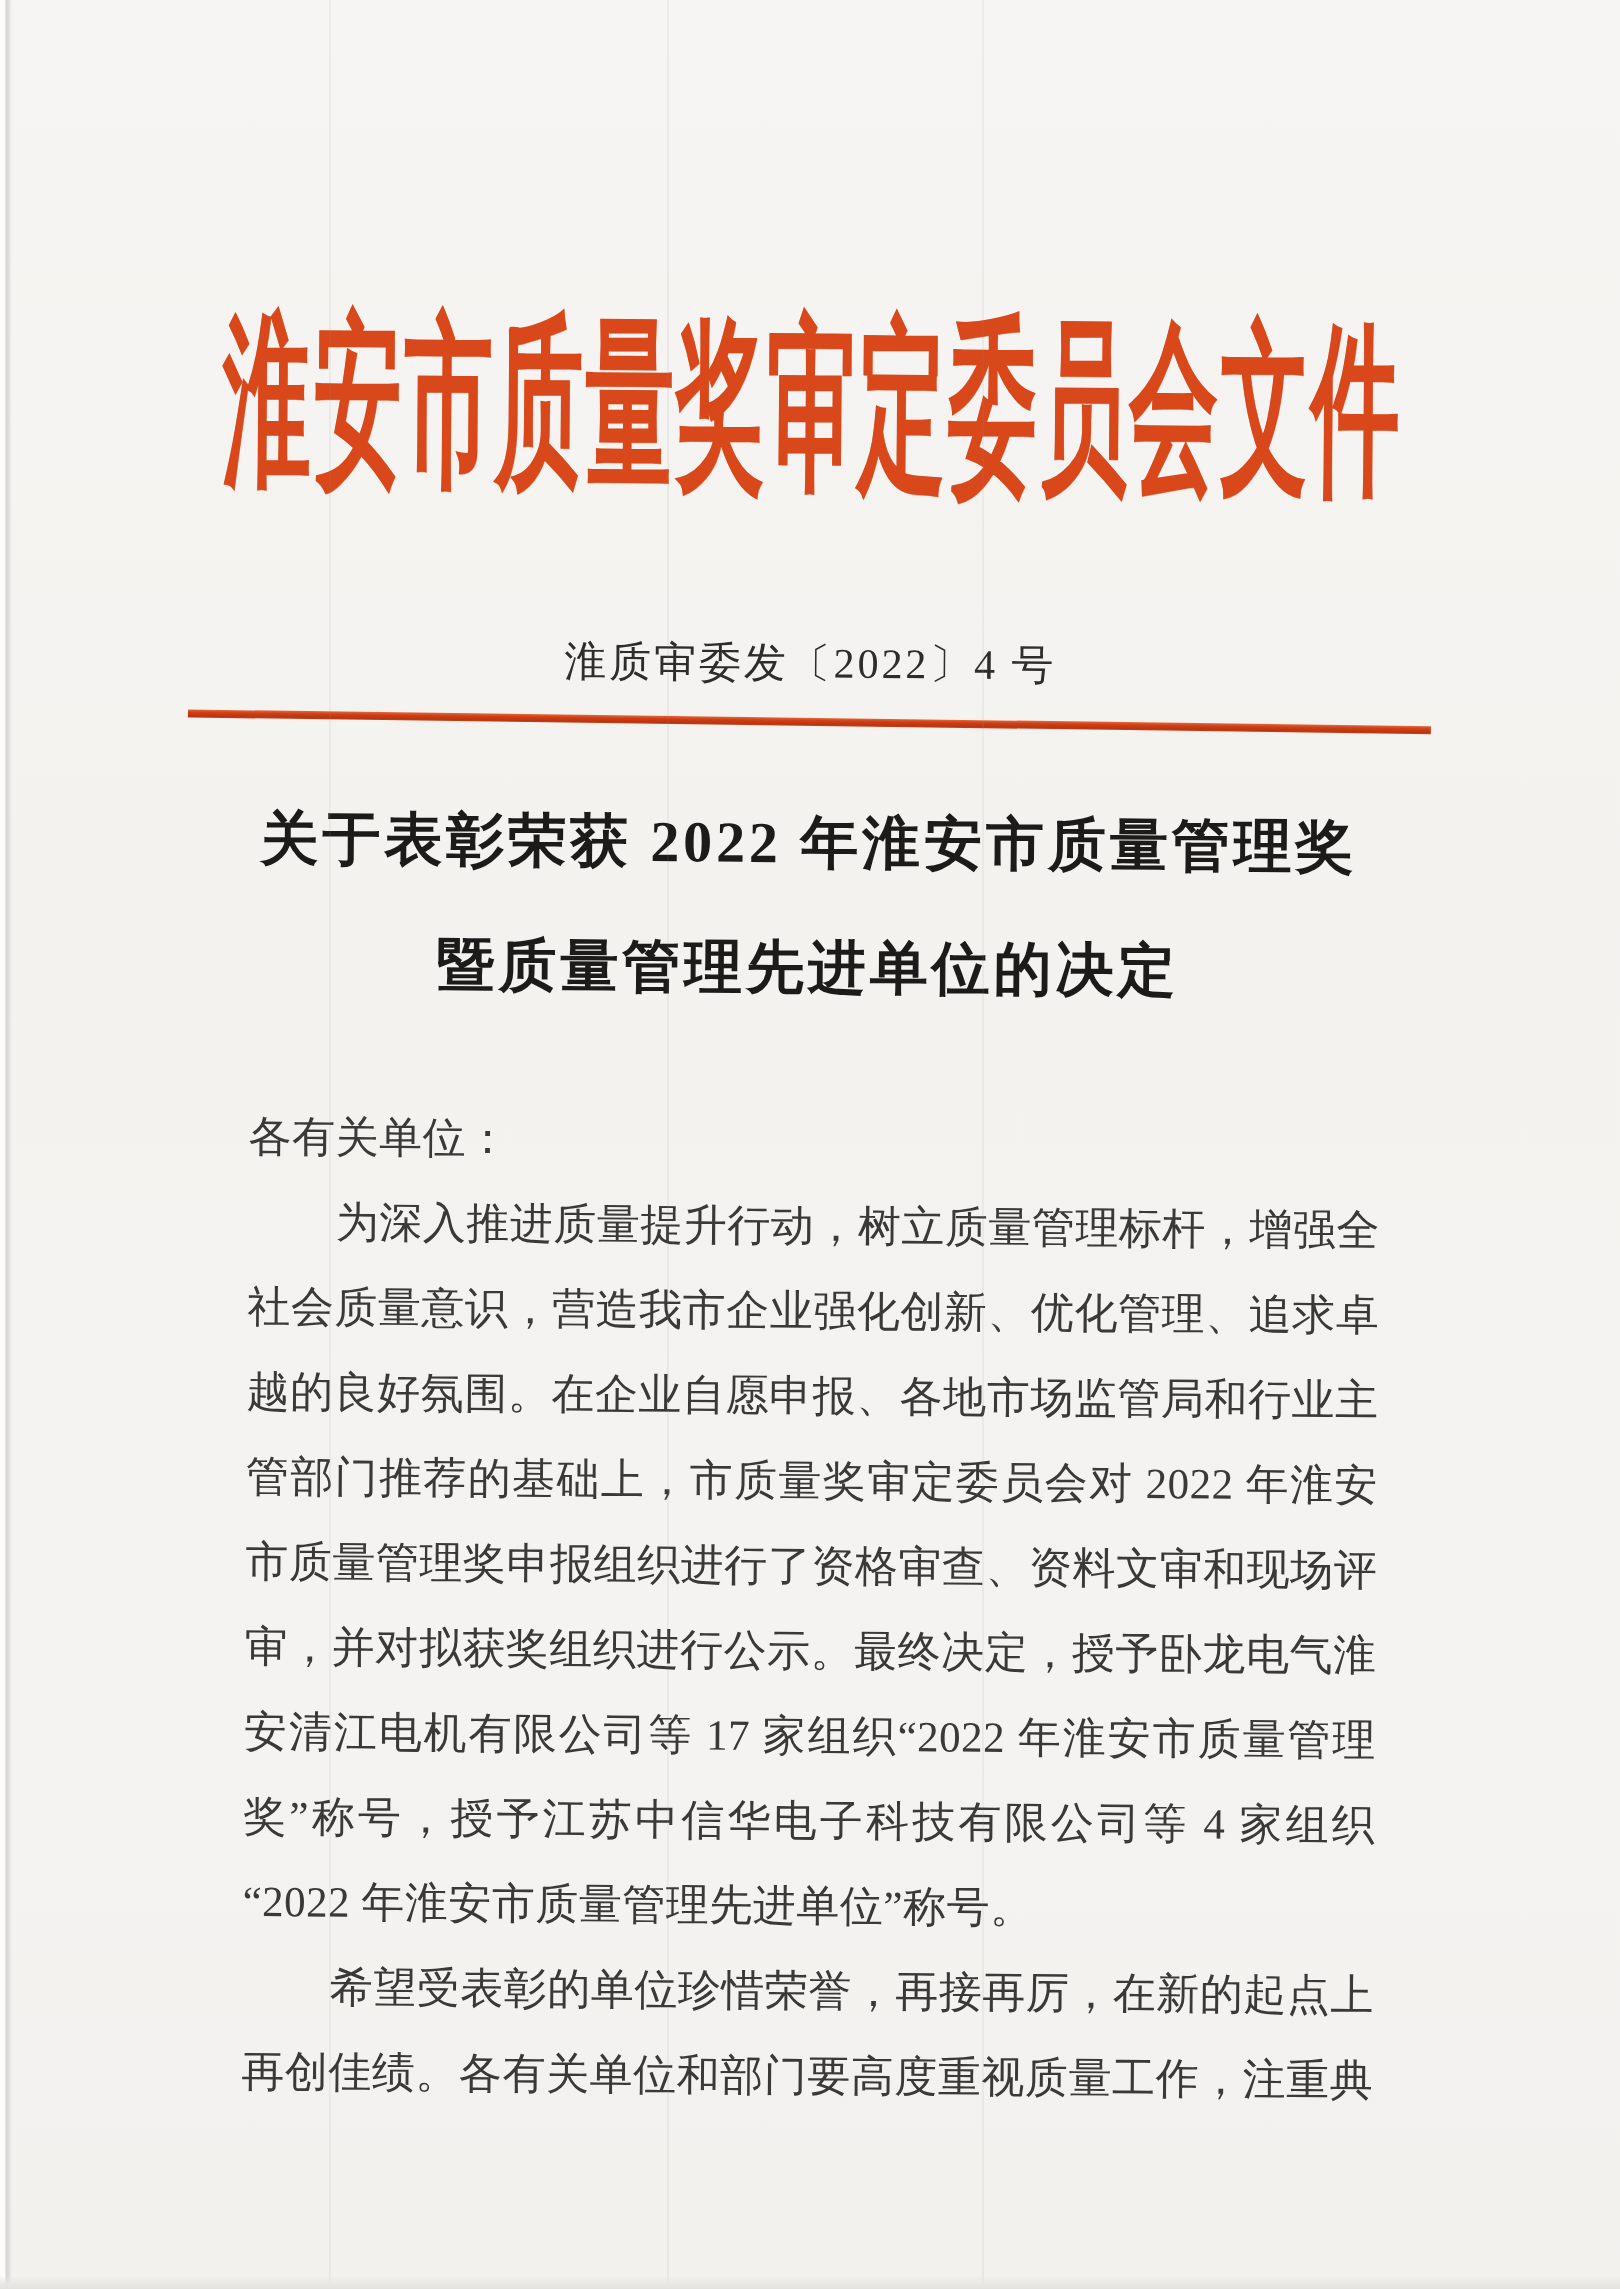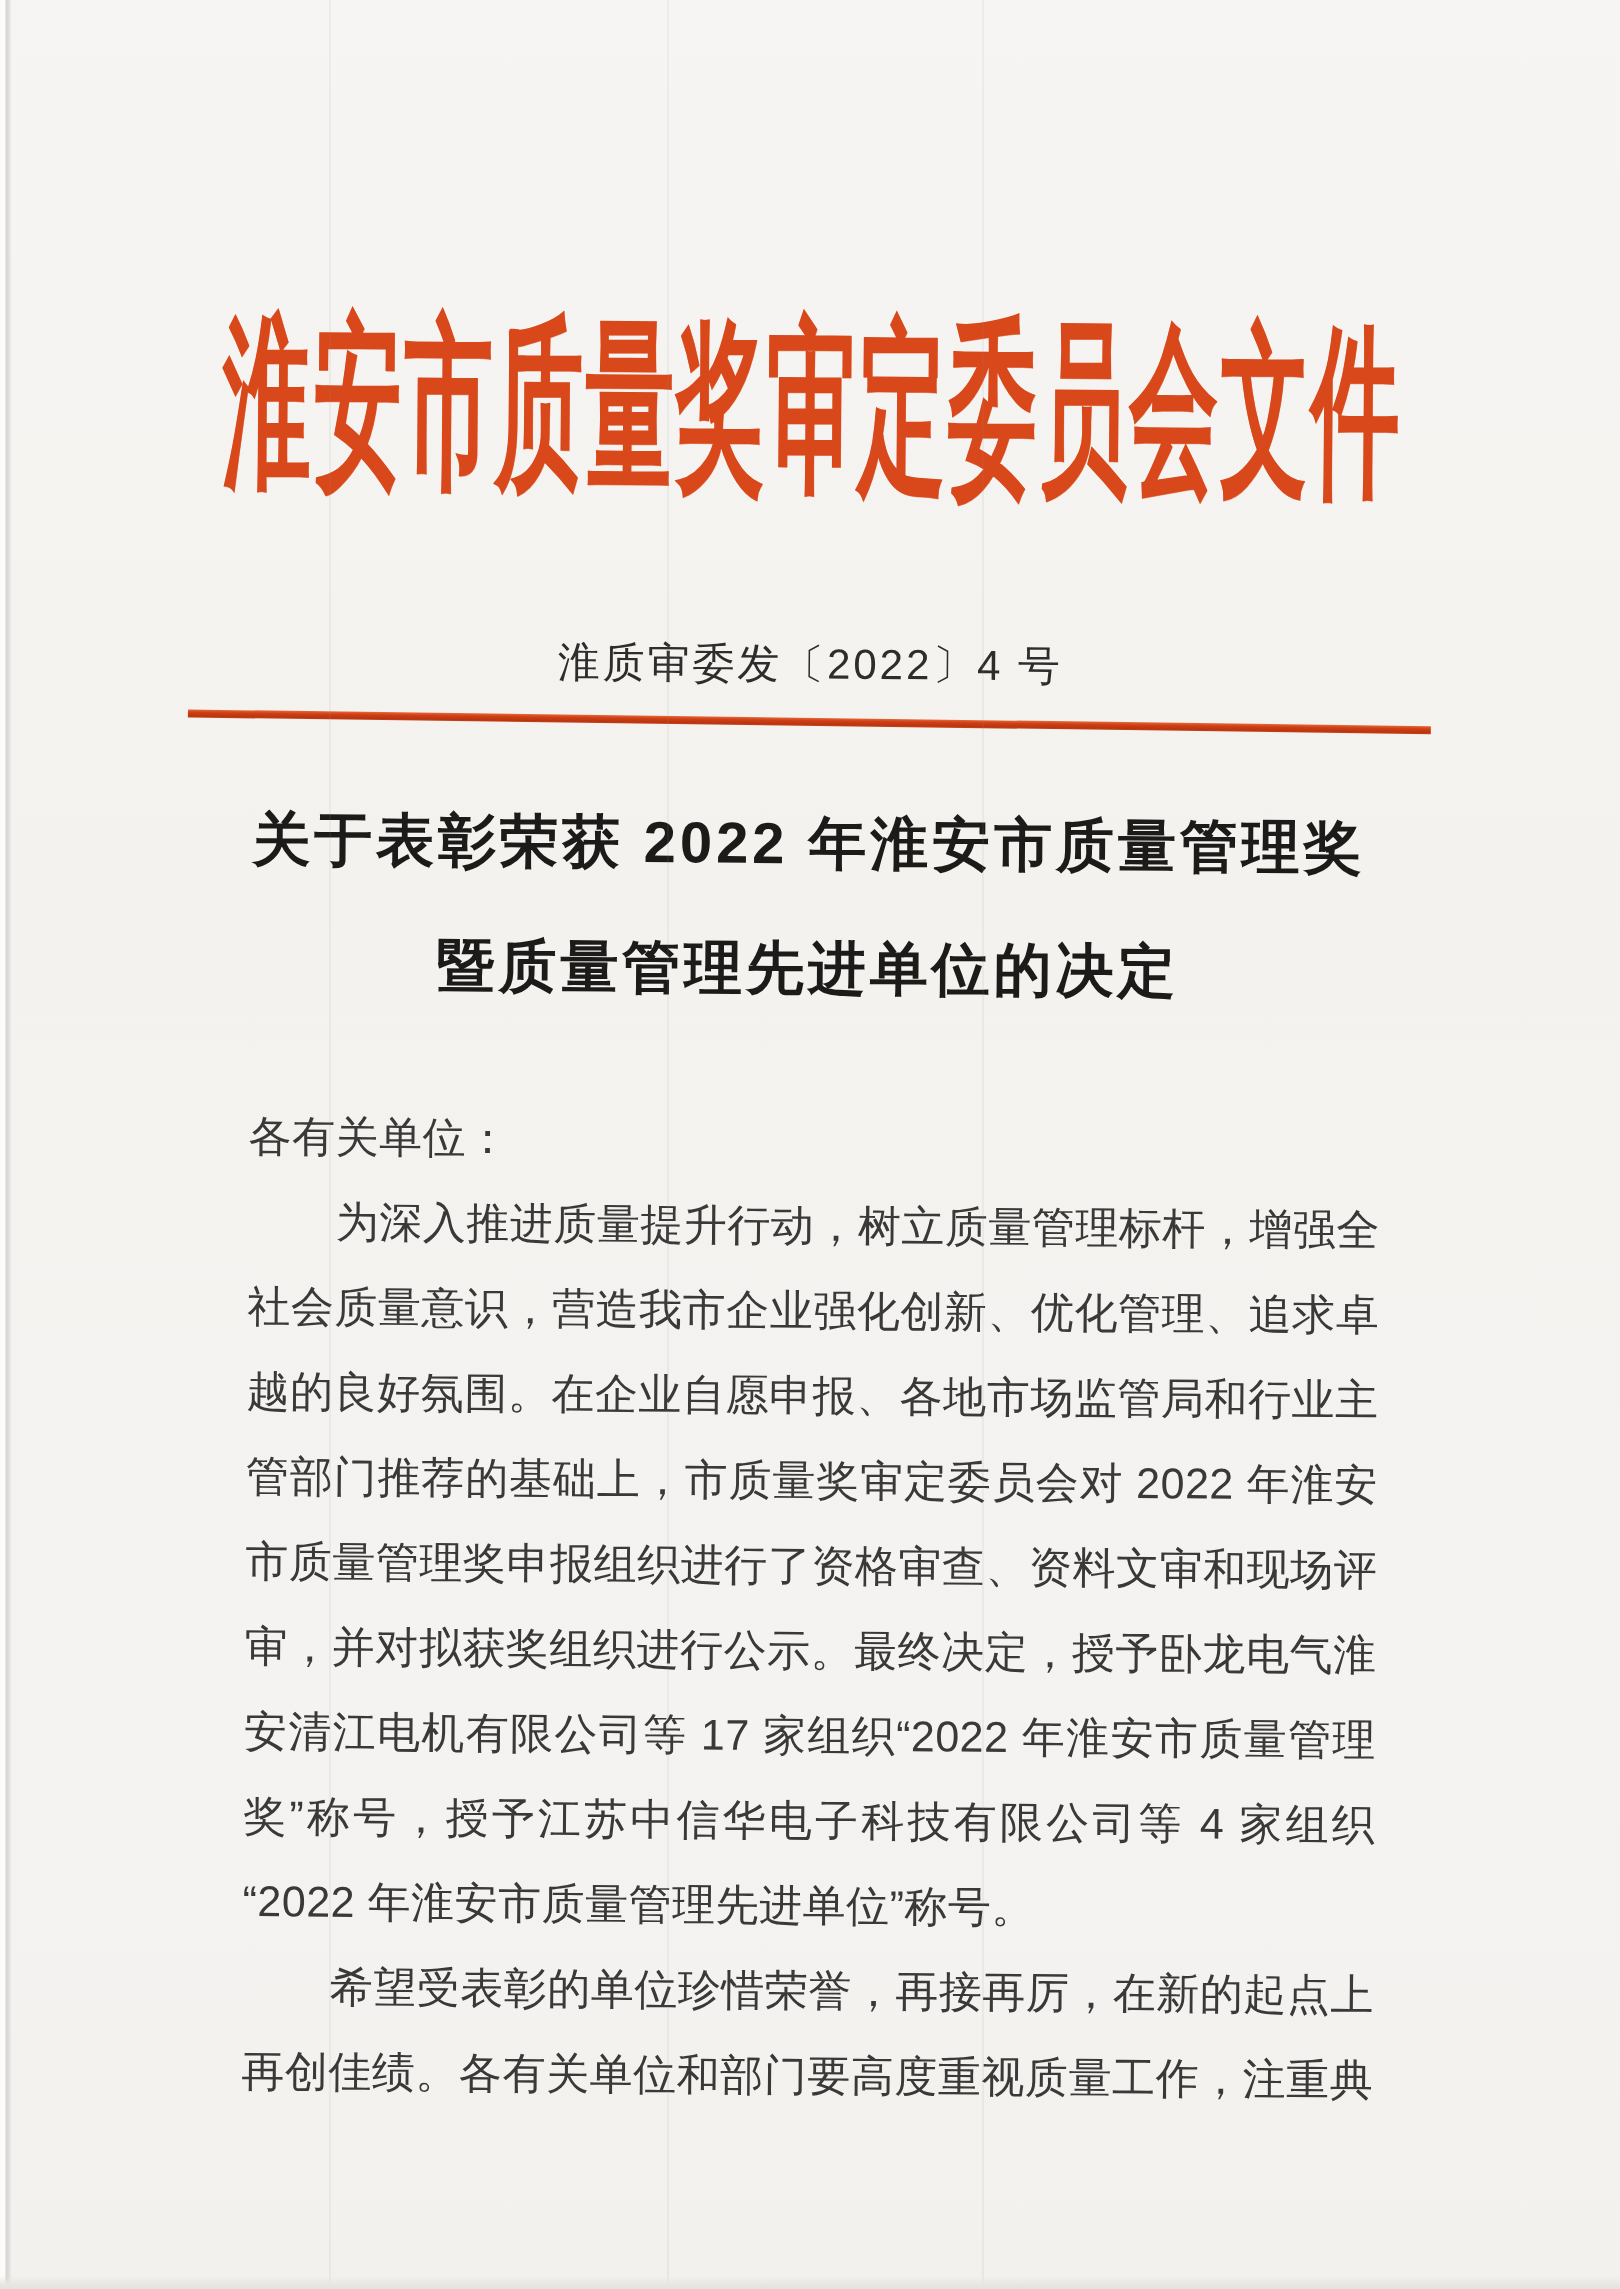--- a/index.html
+++ b/index.html
@@ -2,21 +2,21 @@
 <html><head>
 <meta charset="utf-8">
 <style>
   html,body{margin:0;padding:0;background:#888;}
   .page{
     position:relative;
     width:1620px;height:2290px;
     margin:0 auto;
     background:linear-gradient(180deg,#f6f5f3 0%,#f3f2ef 38%,#f4f3f1 75%,#f2f1ee 100%);
     overflow:hidden;
-    font-family:Liberation Sans, sans-serif;
+    font-family:Liberation Serif, serif;
   }
   
   .scan-edge-left{
     position:absolute;left:0;top:0;bottom:0;width:11.8px;
     background:linear-gradient(90deg,#fbfbfa 0 4.9px,#d9d8d6 5.9px 7.8px,rgba(217,216,214,0) 11.8px);
   }
   .scan-edge-bottom{
     position:absolute;left:0;right:0;bottom:0;height:13.7px;
     background:linear-gradient(180deg,rgba(224,222,219,0) 0,#e9e7e4 60%,#e3e1de 100%);
   }

